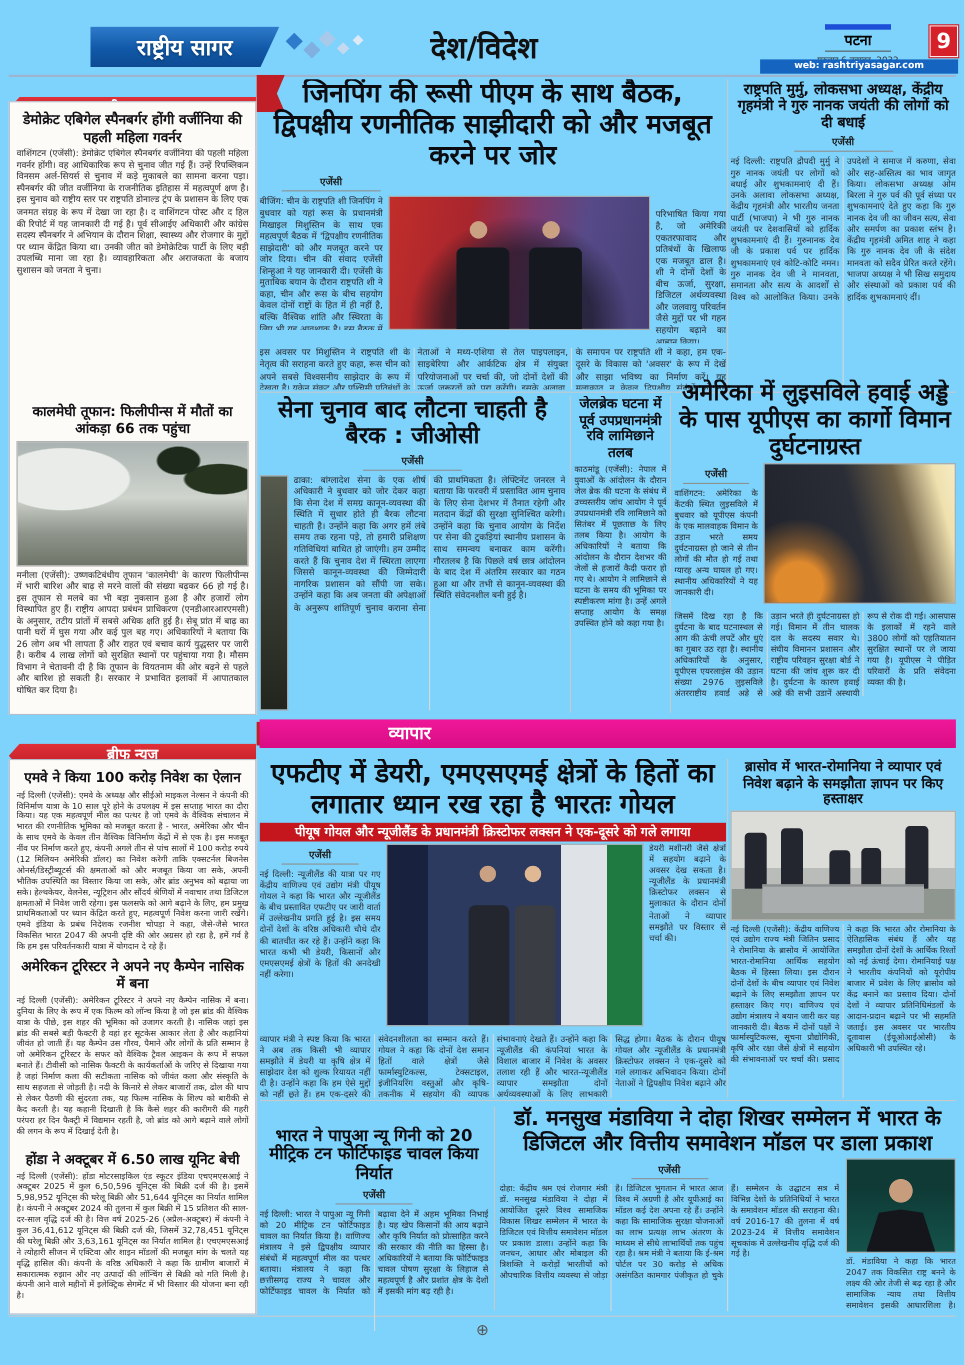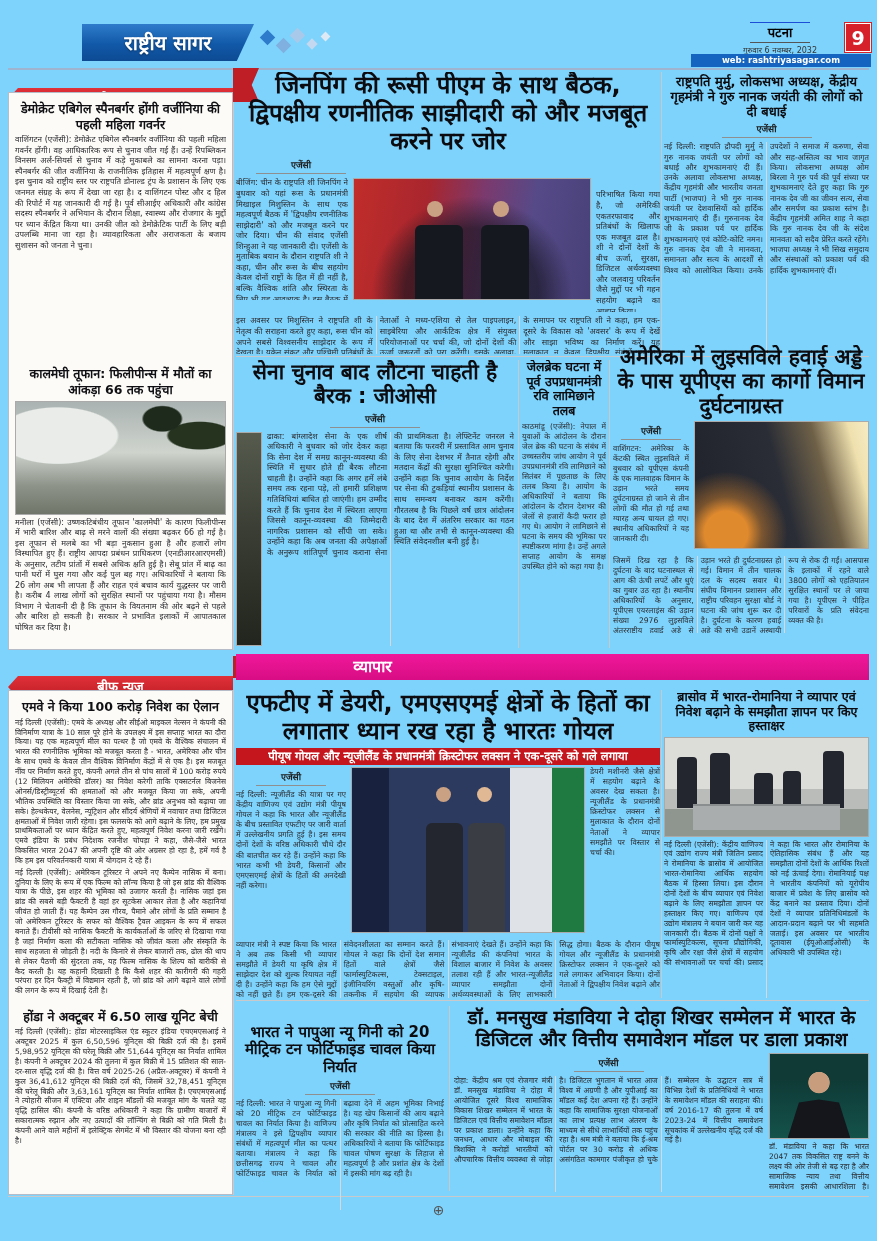--- a/index.html
+++ b/index.html
@@ -3,21 +3,21 @@
 <meta charset="utf-8">
 <style>
   html,body{margin:0;padding:0;background:#e9e9e9;font-family:"DejaVu Sans","Liberation Sans",sans-serif;}
   .page{position:relative;width:877px;height:1241px;background:#7dd3fc;margin:0 auto;overflow:hidden;}
   .abs{position:absolute;box-sizing:border-box;}
   
   .masthead-box{left:82px;top:24px;width:172px;height:37px;background:linear-gradient(180deg,#2f7bcb 0%,#1159a8 55%,#0d4a93 100%);clip-path:polygon(0 0,100% 0,90% 100%,0 100%);display:flex;align-items:center;justify-content:center;color:#fff;font-weight:bold;font-size:20px;text-shadow:0 1px 2px rgba(0,0,0,.4);}
   .diamond{width:11px;height:11px;transform:rotate(45deg);}
   .section-title{left:330px;top:24px;width:220px;text-align:center;font-size:27px;font-weight:bold;color:#111;}
   .city-box{right:34px;top:22px;width:126px;text-align:center;}
-  .city-name{font-size:13px;font-weight:bold;border-top:1px solid #1d4ed8;border-bottom:1px solid #555;display:inline-block;padding:0 18px 1px;}
+  .city-name{font-size:13px;font-weight:bold;border-top:5px solid #1d4ed8;border-bottom:1px solid #555;display:inline-block;padding:0 18px 1px;}
   .date-line{font-size:8px;color:#333;margin-top:1px;}
   .page-num{right:6px;top:23px;width:26px;height:29px;background:#d6212a;border:1px solid #fff;outline:1px solid #d6212a;color:#fff;font-size:19px;font-weight:bold;display:flex;align-items:center;justify-content:center;}
   .web-strip{right:6px;top:54px;width:180px;height:13px;background:#1565c0;color:#fff;font-size:8.5px;font-weight:bold;text-align:center;line-height:13px;}
   .header-rule{left:8px;top:68px;width:861px;height:2px;background:#9fb4cf;}
   
   .vsep{position:absolute;width:1px;background:#c9c9cc;}
   .hsep{position:absolute;height:1px;background:#c9c9cc;}
   .hl{font-weight:bold;color:#0c0c10;line-height:1.16;text-align:center;}
   .body-txt{font-size:8px;line-height:1.32;color:#2b2b30;text-align:justify;overflow:hidden;}
   .cols2{column-count:2;column-gap:7px;column-rule:1px solid #d8d8d8;}
@@ -62,20 +62,21 @@
   <div class="abs masthead-box">
     <span>राष्ट्रीय सागर</span>
   </div>
   <div class="abs" style="left:262px;top:28px;width:90px;height:30px;">
     <div class="diamond abs" style="left:0;top:4px;background:#2f7bcb;"></div>
     <div class="diamond abs" style="left:16px;top:12px;background:#7fb0e0;"></div>
     <div class="diamond abs" style="left:30px;top:2px;background:#a9c9ea;"></div>
     <div class="diamond abs" style="left:46px;top:12px;background:#c4d9ef;width:8px;height:8px;"></div>
     <div class="diamond abs" style="left:60px;top:5px;background:#dde9f5;width:7px;height:7px;"></div>
   </div>
+  <div class="abs section-title">देश/विदेश</div>
   <div class="abs city-box">
     <div class="city-name">पटना</div>
     <div class="date-line">गुरुवार 6 नवम्बर, 2032</div>
   </div>
   <div class="abs page-num">9</div>
   <div class="abs web-strip">web: rashtriyasagar.com</div>
   <div class="abs header-rule"></div>
 
   <div class="vsep" style="left:233px;top:70px;height:580px;"></div>
   <div class="vsep" style="left:661px;top:72px;height:283px;"></div>
@@ -160,20 +161,21 @@
   <div class="abs vyapar-banner">
     <span>व्यापार</span>
   </div>
 
   <div class="abs brief-box" style="left:8px;top:690px;width:225px;height:505px;">
     <div>
       <div class="brief-hl">एमवे ने किया 100 करोड़ निवेश का ऐलान</div>
       <div class="body-txt" style="height:150px;font-size:7.5px;">नई दिल्ली (एजेंसी): एमवे के अध्यक्ष और सीईओ माइकल नेल्सन ने कंपनी की विनिर्माण यात्रा के 10 साल पूरे होने के उपलक्ष्य में इस सप्ताह भारत का दौरा किया। यह एक महत्वपूर्ण मील का पत्थर है जो एमवे के वैश्विक संचालन में भारत की रणनीतिक भूमिका को मजबूत करता है - भारत, अमेरिका और चीन के साथ एमवे के केवल तीन वैश्विक विनिर्माण केंद्रों में से एक है। इस मजबूत नींव पर निर्माण करते हुए, कंपनी अगले तीन से पांच सालों में 100 करोड़ रुपये (12 मिलियन अमेरिकी डॉलर) का निवेश करेगी ताकि एक्सटर्नल बिजनेस ओनर्स/डिस्ट्रीब्यूटर्स की क्षमताओं को और मजबूत किया जा सके, अपनी भौतिक उपस्थिति का विस्तार किया जा सके, और ब्रांड अनुभव को बढ़ाया जा सके। हेल्थकेयर, वेलनेस, न्यूट्रिशन और सौंदर्य श्रेणियों में नवाचार तथा डिजिटल क्षमताओं में निवेश जारी रहेगा। इस फलसफे को आगे बढ़ाने के लिए, हम प्रमुख प्राथमिकताओं पर ध्यान केंद्रित करते हुए, महत्वपूर्ण निवेश करना जारी रखेंगे। एमवे इंडिया के प्रबंध निदेशक रजनीश चोपड़ा ने कहा, जैसे-जैसे भारत विकसित भारत 2047 की अपनी दृष्टि की ओर अग्रसर हो रहा है, हमें गर्व है कि हम इस परिवर्तनकारी यात्रा में योगदान दे रहे हैं।</div>
     </div>
     <div>
+      <div class="brief-hl">अमेरिकन टूरिस्टर ने अपने नए कैम्पेन नासिक में बना</div>
       <div class="body-txt" style="height:138px;font-size:7.5px;">नई दिल्ली (एजेंसी): अमेरिकन टूरिस्टर ने अपने नए कैम्पेन नासिक में बना। दुनिया के लिए के रूप में एक फिल्म को लॉन्च किया है जो इस ब्रांड की वैश्विक यात्रा के पीछे, इस शहर की भूमिका को उजागर करती है। नासिक जहां इस ब्रांड की सबसे बड़ी फैक्टरी है वहां हर सूटकेस आकार लेता है और कहानियां जीवंत हो जाती हैं। यह कैम्पेन उस गौरव, पैमाने और लोगों के प्रति सम्मान है जो अमेरिकन टूरिस्टर के सफर को वैश्विक ट्रैवल आइकन के रूप में सफल बनाते हैं। टीवीसी को नासिक फैक्टरी के कार्यकर्ताओं के जरिए से दिखाया गया है जहां निर्माण कला की सटीकता नासिक को जीवंत कला और संस्कृति के साथ सहजता से जोड़ती है। नदी के किनारे से लेकर बाजारों तक, ढोल की थाप से लेकर पैठणी की सुंदरता तक, यह फिल्म नासिक के शिल्प को बारीकी से कैद करती है। यह कहानी दिखाती है कि कैसे शहर की कारीगरी की गहरी परंपरा हर दिन फैक्ट्री में विद्यमान रहती है, जो ब्रांड को आगे बढ़ाने वाले लोगों की लगन के रूप में दिखाई देती है।</div>
     </div>
     <div>
       <div class="brief-hl">होंडा ने अक्टूबर में 6.50 लाख यूनिट बेची</div>
       <div class="body-txt" style="height:138px;font-size:7.5px;">नई दिल्ली (एजेंसी): होंडा मोटरसाइकिल एंड स्कूटर इंडिया एचएमएसआई ने अक्टूबर 2025 में कुल 6,50,596 यूनिट्स की बिक्री दर्ज की है। इसमें 5,98,952 यूनिट्स की घरेलू बिक्री और 51,644 यूनिट्स का निर्यात शामिल है। कंपनी ने अक्टूबर 2024 की तुलना में कुल बिक्री में 15 प्रतिशत की साल-दर-साल वृद्धि दर्ज की है। वित्त वर्ष 2025-26 (अप्रैल-अक्टूबर) में कंपनी ने कुल 36,41,612 यूनिट्स की बिक्री दर्ज की, जिसमें 32,78,451 यूनिट्स की घरेलू बिक्री और 3,63,161 यूनिट्स का निर्यात शामिल है। एचएमएसआई ने त्योहारी सीजन में एक्टिवा और शाइन मॉडलों की मजबूत मांग के चलते यह वृद्धि हासिल की। कंपनी के वरिष्ठ अधिकारी ने कहा कि ग्रामीण बाजारों में सकारात्मक रुझान और नए उत्पादों की लॉन्चिंग से बिक्री को गति मिली है। कंपनी आने वाले महीनों में इलेक्ट्रिक सेगमेंट में भी विस्तार की योजना बना रही है।</div>
     </div>
   </div>
 
   <div class="abs" style="left:236px;top:690px;width:424px;height:308px;overflow:hidden;">
     <div class="hl hl-goyal">एफटीए में डेयरी, एमएसएमई क्षेत्रों के हितों का लगातार ध्यान रख रहा है भारतः गोयल</div>

